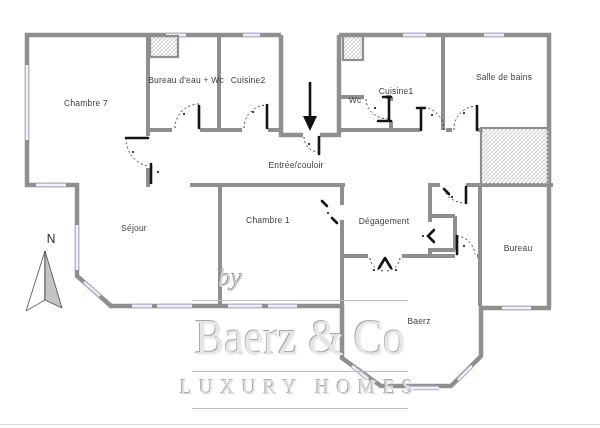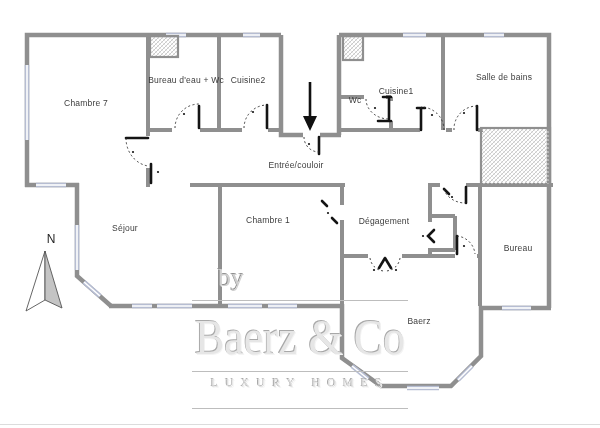--- a/index.html
+++ b/index.html
@@ -12,25 +12,25 @@
     position:absolute;transform:translate(-50%,-50%);
     font-size:8.5px;color:#3c3c3c;white-space:nowrap;letter-spacing:.2px;
   }
   .north-label{
     position:absolute;transform:translate(-50%,-50%);
     font-size:12px;color:#222;
   }
   
   .wm{position:absolute;color:#e6e6e6;font-family:"Liberation Serif", serif;
       text-shadow:-1px -1px 0 #a8a8a8, 1px 1px 0 #f4f4f4;pointer-events:none;}
-  .wm-by{left:218px;top:263px;font-size:26px;
+  .wm-by{left:218px;top:263px;font-size:26px;font-style:italic;
          color:#cfcfcf;text-shadow:-1px -1px 0 #8f8f8f,1px 1px 0 #fff;}
   .wm-brand{left:300px;top:308px;font-size:50px;transform:translateX(-50%) scale(.88,1);
             transform-origin:center top;white-space:nowrap;}
-  .wm-tag{left:300px;top:376px;font-size:12px;letter-spacing:7px;transform:translateX(-50%);
+  .wm-tag{left:300px;top:376px;font-size:20px;letter-spacing:7px;transform:translateX(-50%);
           white-space:nowrap;color:#dedede;}
   .wm-rule{position:absolute;left:192px;width:216px;height:0;border-top:1px solid #bdbdbd;}
   .page-rule{position:absolute;left:0;top:424px;width:600px;height:0;border-top:1px solid #dcdcdc;}
 </style>
 </head>
 <body>
 
 <div id="stage">
 
   <svg id="plan-svg" width="600" height="428" viewBox="0 0 600 428">
@@ -167,21 +167,21 @@
     </g>
   </svg>
 
   <div class="room-label" style="left:86px;top:103px">Chambre 7</div>
   <div class="room-label" style="left:186px;top:80px">Bureau d'eau + Wc</div>
   <div class="room-label" style="left:248px;top:80px">Cuisine2</div>
   <div class="room-label" style="left:396px;top:91px">Cuisine1</div>
   <div class="room-label" style="left:355px;top:100px">Wc</div>
   <div class="room-label" style="left:504px;top:77px">Salle de bains</div>
   <div class="room-label" style="left:296px;top:165px">Entrée/couloir</div>
-  <div class="room-label" style="left:125px;top:228px">Séjour</div>
+  <div class="room-label" style="left:134px;top:228px">Séjour</div>
   <div class="room-label" style="left:268px;top:220px">Chambre 1</div>
   <div class="room-label" style="left:384px;top:221px">Dégagement</div>
   <div class="room-label" style="left:518px;top:248px">Bureau</div>
   <div class="room-label" style="left:419px;top:321px">Baerz</div>
   <div class="north-label" style="left:51px;top:239px">N</div>
 
   <div>
     <div class="wm wm-by">by</div>
     <div class="wm wm-brand">Baerz &amp; Co</div>
     <div class="wm-rule" style="top:300px"></div>

